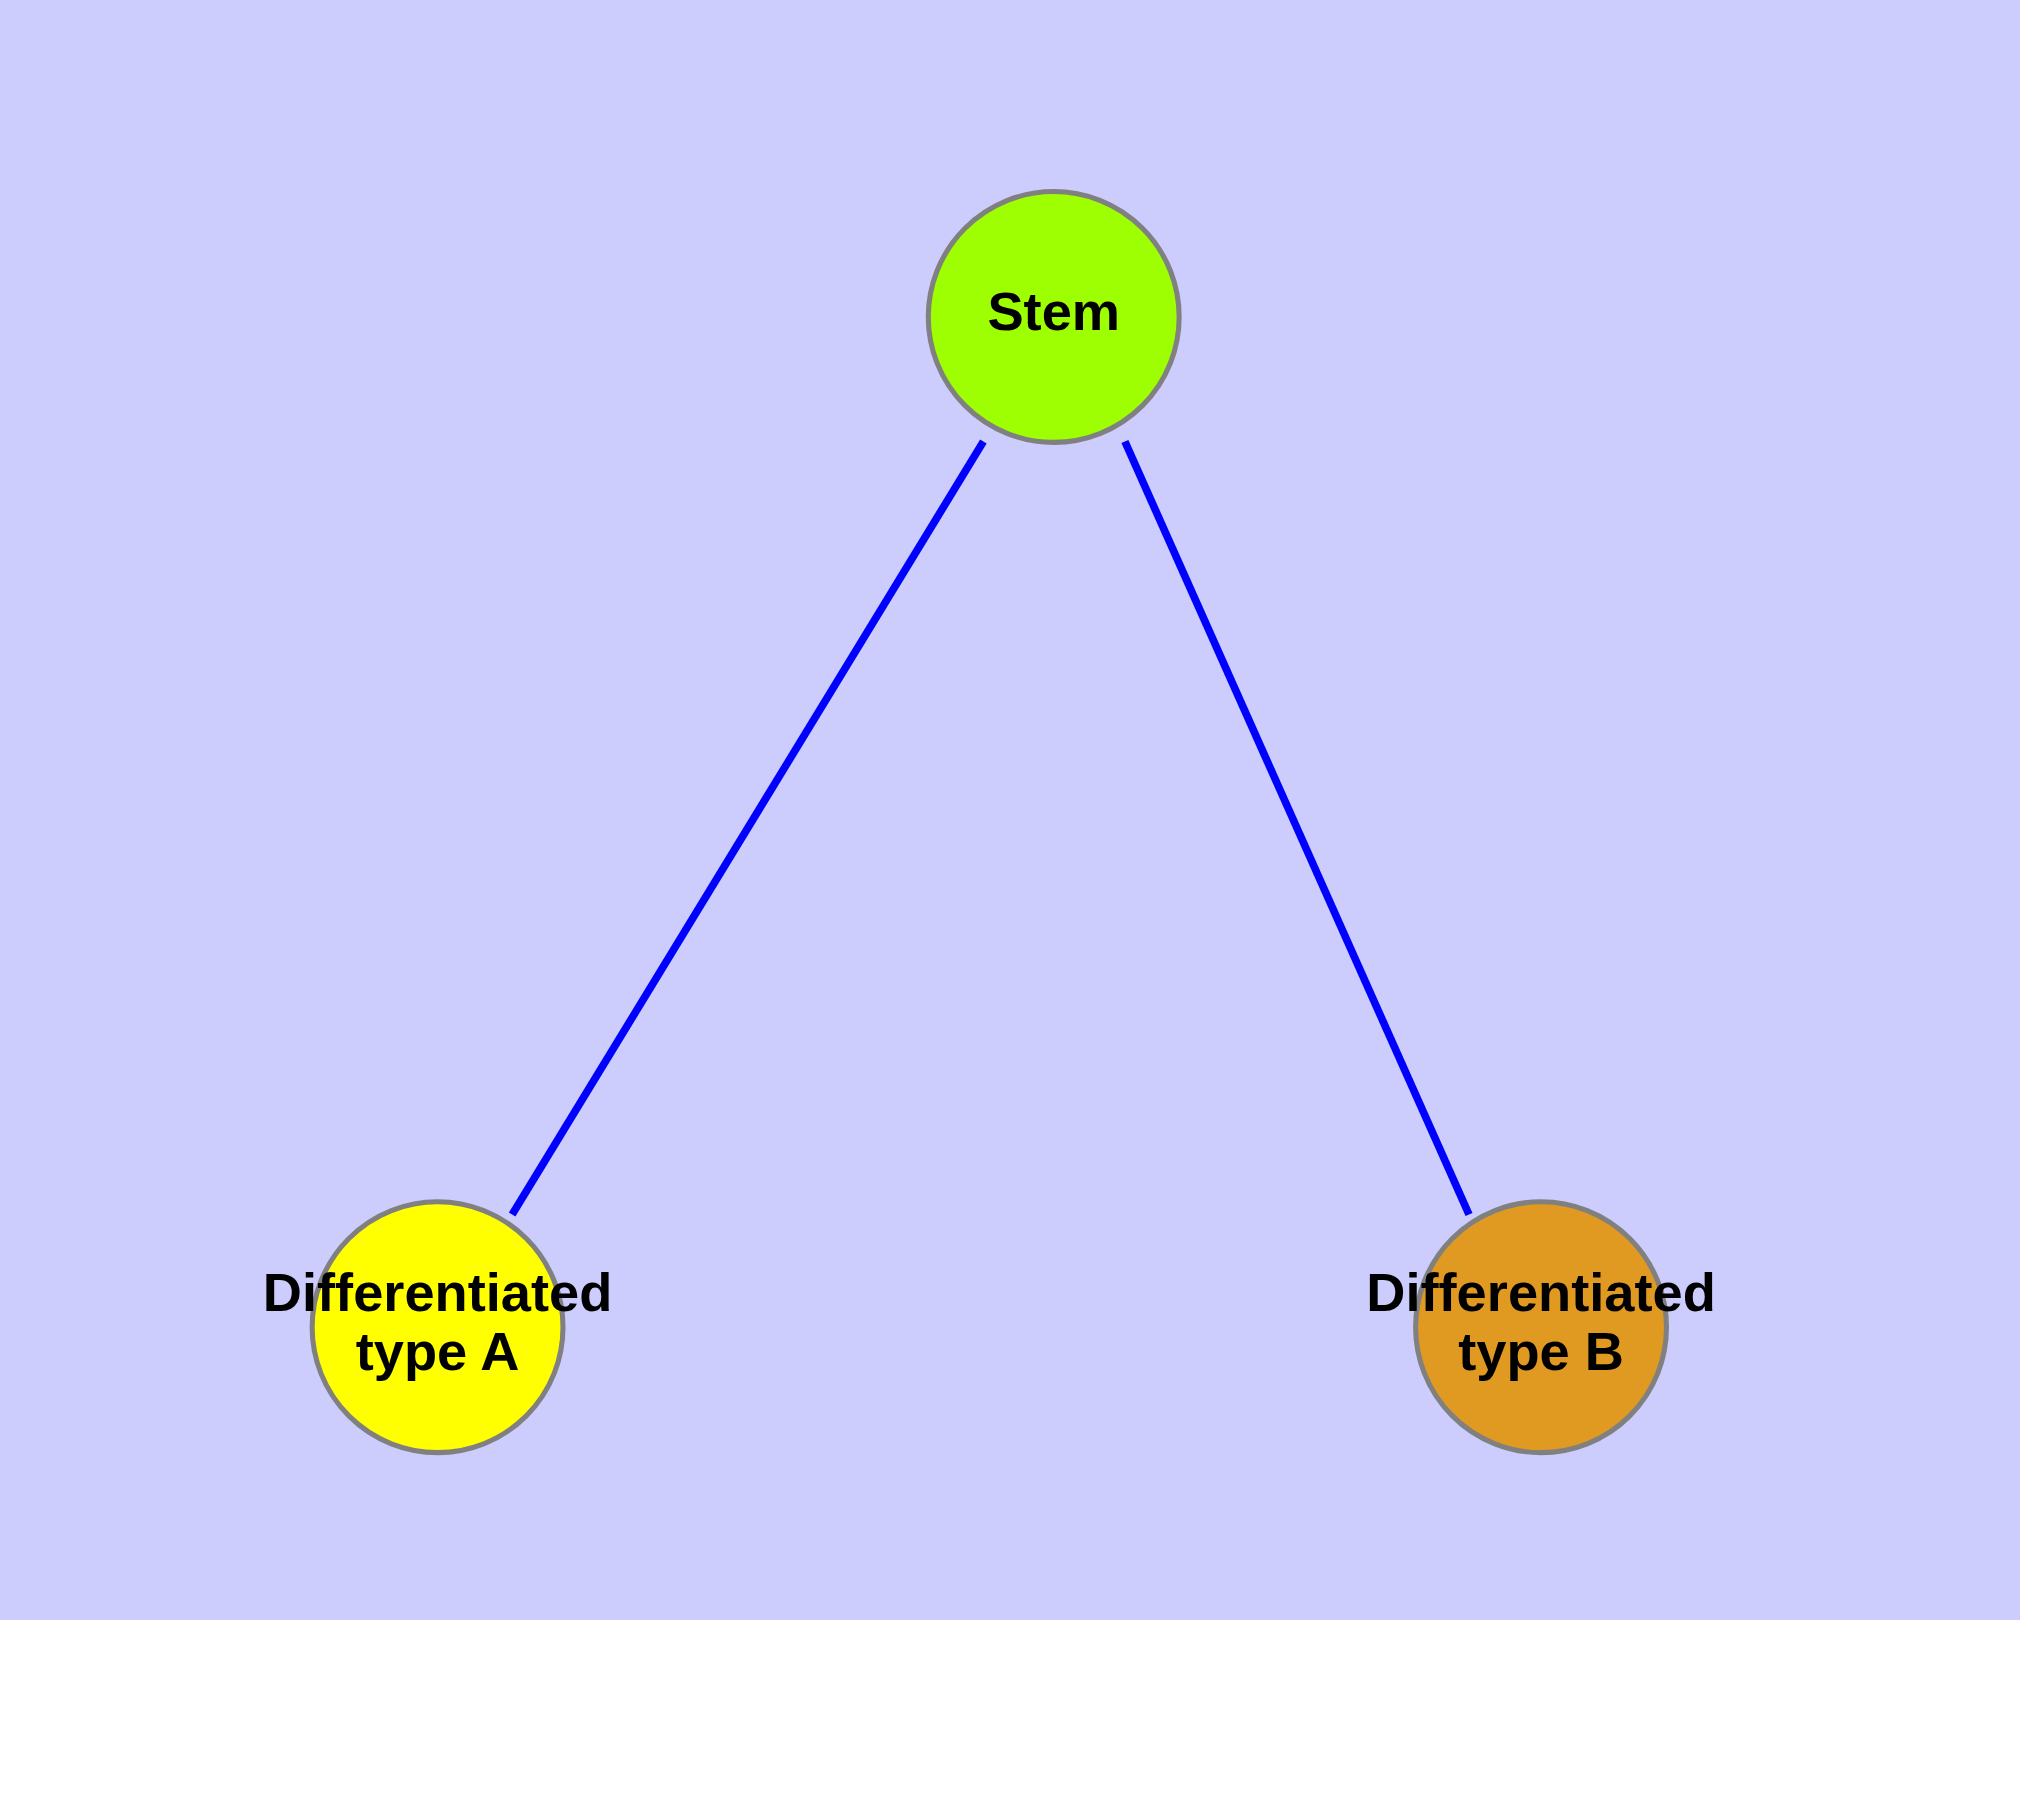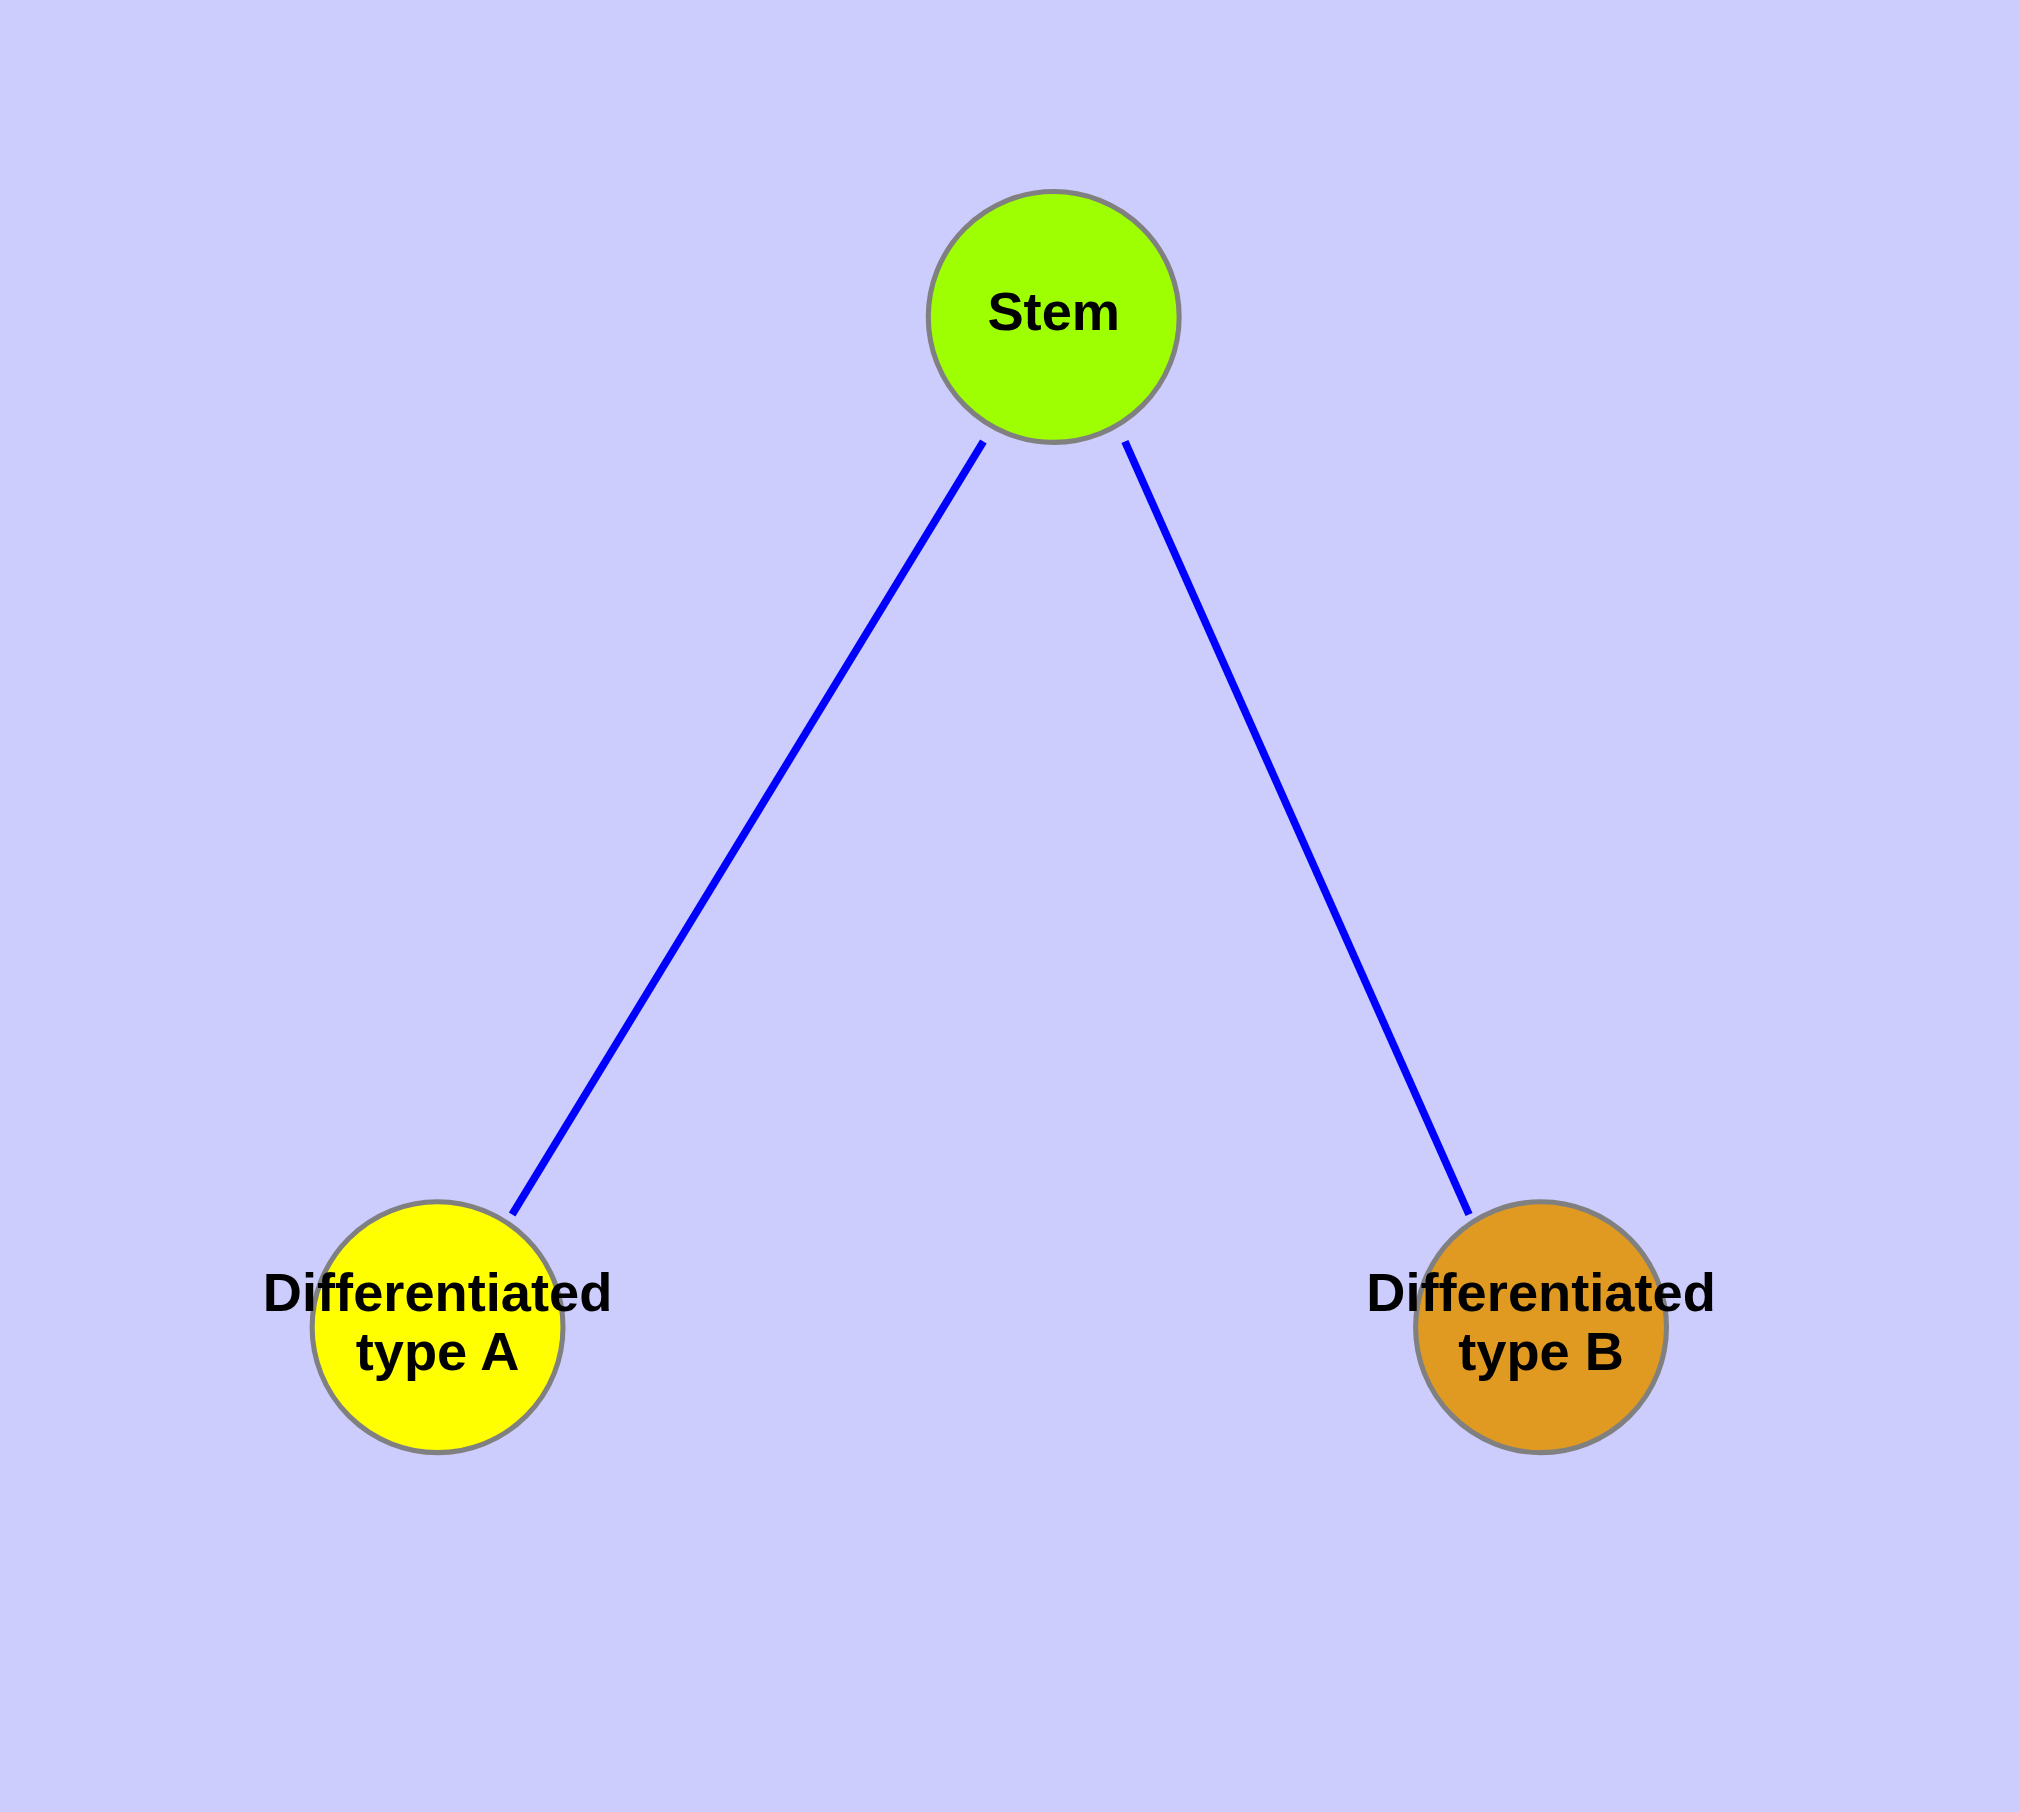--- a/index.html
+++ b/index.html
@@ -8,21 +8,21 @@
   }
   body {
     width: 2021px;
     height: 1812px;
     overflow: hidden;
     font-family: "Liberation Sans", sans-serif;
   }
   #graph-canvas {
     position: relative;
     width: 2021px;
-    height: 1812px;
+    height: 1620px;
     background: #ccccfd;
   }
   #graph-svg {
     position: absolute;
     top: 0;
     left: 0;
     width: 2021px;
     height: 1812px;
     display: block;
   }

